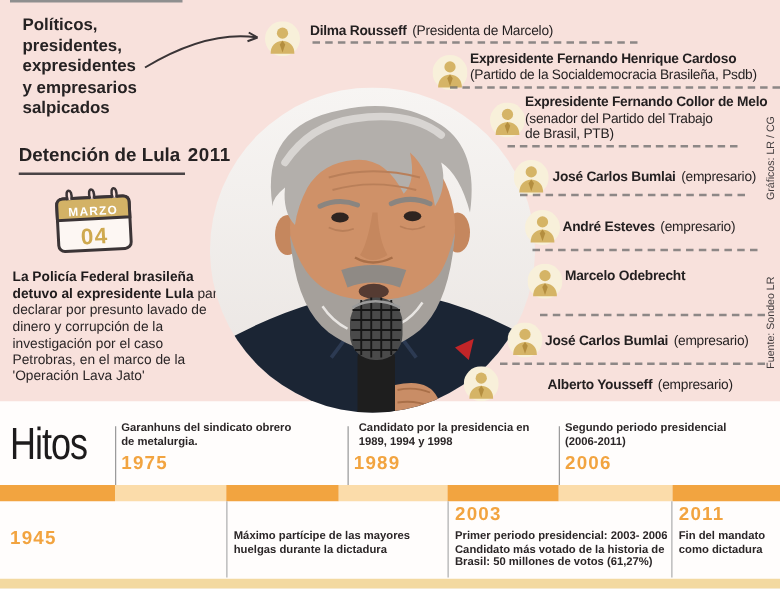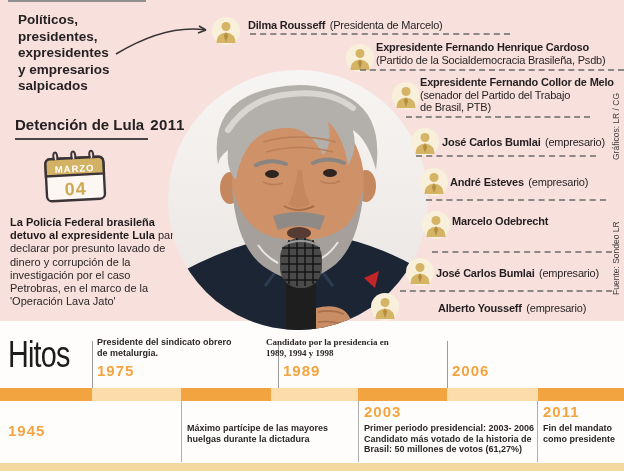--- a/index.html
+++ b/index.html
@@ -233,28 +233,29 @@
     <span class="suspect-name">Alberto Yousseff</span>
     <span class="suspect-role">(empresario)</span>
   </div>
 
   <div class="abs credit" style="right:3px;top:85px;height:75px;">Gráficos: LR / CG</div>
   <div class="abs credit" style="right:3px;top:205px;height:90px;">Fuente: Sondeo LR</div>
 
   <div class="abs" id="hitos-title">Hitos</div>
 
   <div class="abs tick" style="left:92px;top:341px;height:47px;"></div>
-  <div class="abs tl-desc" style="left:97px;top:337px;width:140px;">Presidente del sindicato obrero de metalurgia.</div>
+  <div class="abs tl-desc" style="left:97px;top:337px;width:140px;">Garanhuns del sindicato obrero de metalurgia.</div>
   <div class="abs tl-year" style="left:97px;top:362px;">1975</div>
 
   <div class="abs tick" style="left:278px;top:341px;height:47px;"></div>
-  <div class="abs tl-desc" style="left:266px;top:337px;width:142px;font-family:Liberation Serif, serif;">Candidato por la presidencia en 1989, 1994 y 1998</div>
+  <div class="abs tl-desc" style="left:287px;top:337px;width:142px;">Candidato por la presidencia en 1989, 1994 y 1998</div>
   <div class="abs tl-year" style="left:283px;top:362px;">1989</div>
 
   <div class="abs tick" style="left:447px;top:341px;height:47px;"></div>
+  <div class="abs tl-desc" style="left:452px;top:337px;width:135px;">Segundo periodo presidencial (2006-2011)</div>
   <div class="abs tl-year" style="left:452px;top:362px;">2006</div>
 
   <div class="abs" id="tl-bar">
     <div class="seg seg-dark" style="left:0;width:92px;"></div>
     <div class="seg seg-light" style="left:92px;width:89px;"></div>
     <div class="seg seg-dark" style="left:181px;width:90px;"></div>
     <div class="seg seg-light" style="left:271px;width:87px;"></div>
     <div class="seg seg-dark" style="left:358px;width:89px;"></div>
     <div class="seg seg-light" style="left:447px;width:91px;"></div>
     <div class="seg seg-dark" style="left:538px;width:86px;"></div>
@@ -264,16 +265,16 @@
 
   <div class="abs divider" style="left:181px;top:401px;height:61px;"></div>
   <div class="abs tl-desc" style="left:187px;top:423px;width:150px;">Máximo partícipe de las mayores huelgas durante la dictadura</div>
 
   <div class="abs divider" style="left:358px;top:401px;height:61px;"></div>
   <div class="abs tl-year" style="left:364px;top:403px;">2003</div>
   <div class="abs tl-desc" style="left:364px;top:423px;width:176px;">Primer periodo presidencial: 2003- 2006 Candidato más votado de la historia de Brasil: 50 millones de votos (61,27%)</div>
 
   <div class="abs divider" style="left:537px;top:401px;height:61px;"></div>
   <div class="abs tl-year" style="left:543px;top:403px;">2011</div>
-  <div class="abs tl-desc" style="left:543px;top:423px;width:80px;">Fin del mandato como presidente</div>
+  <div class="abs tl-desc" style="left:543px;top:423px;width:80px;">Fin del mandato como dictadura</div>
 
   <div class="abs" id="bottom-strip"></div>
 </div>
 
 </body></html>

